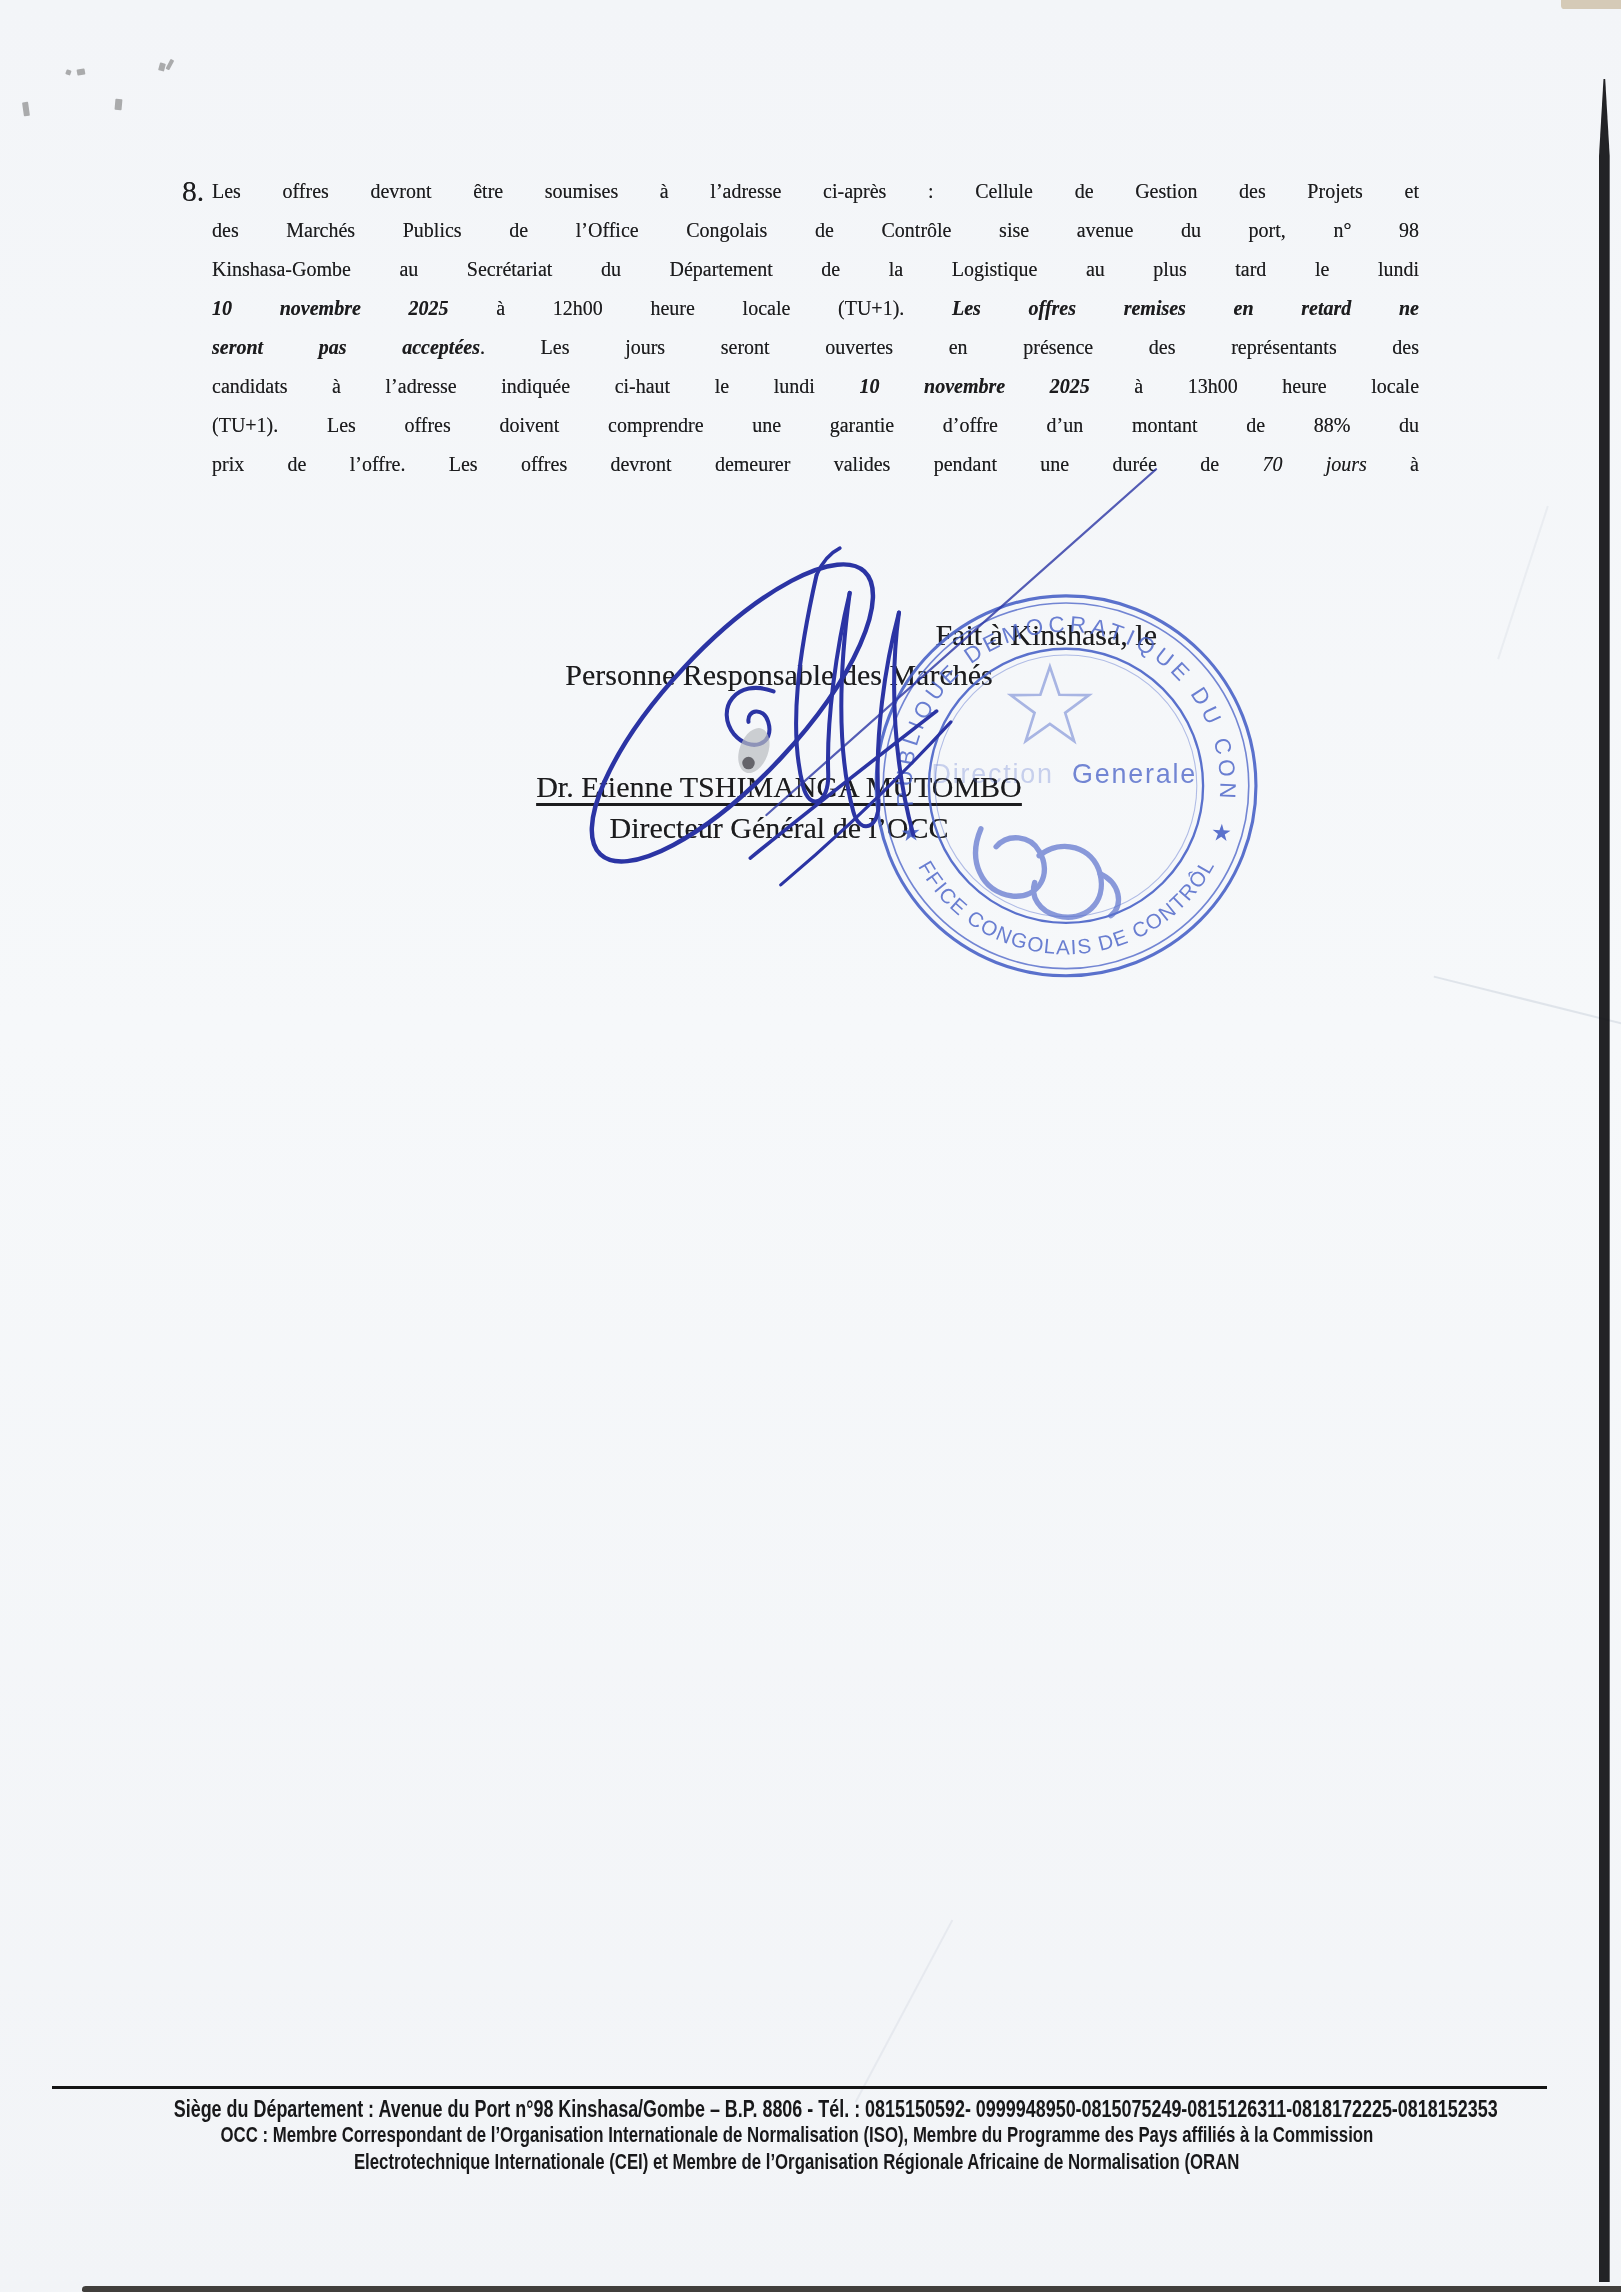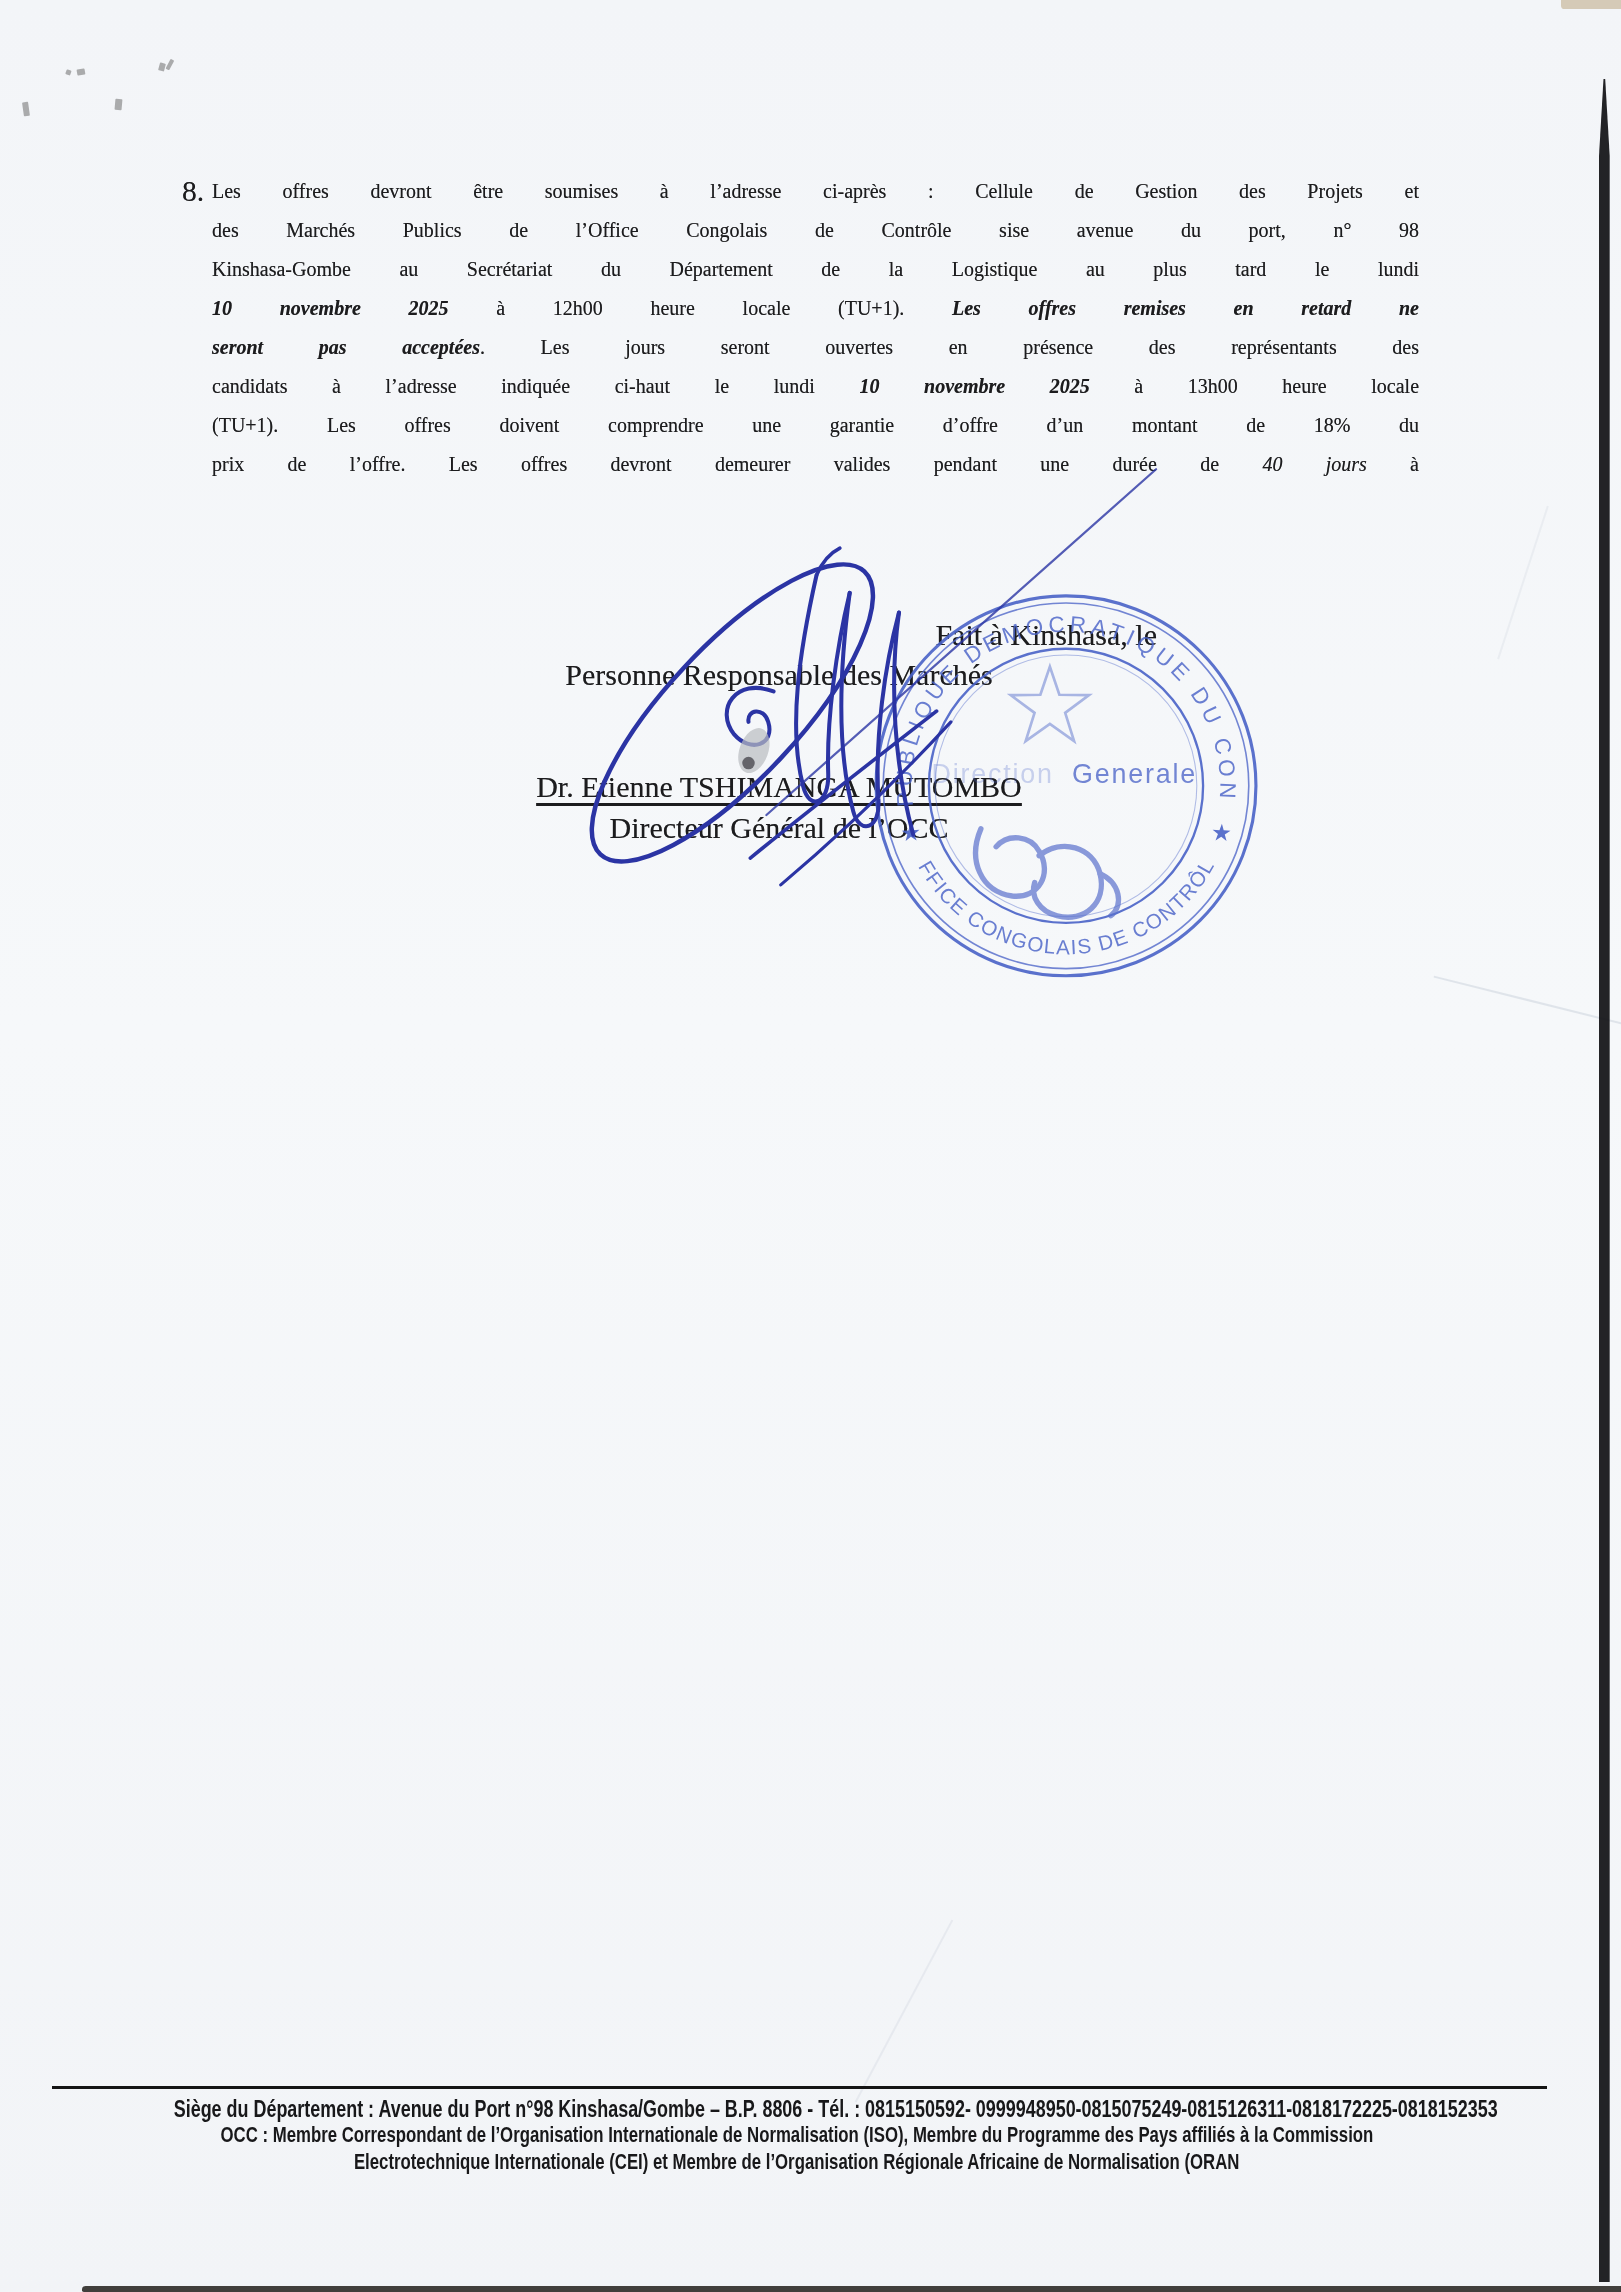--- a/index.html
+++ b/index.html
@@ -68,22 +68,22 @@
   <div class="mark" style="left:115px;top:99px;width:7.2px;height:10.7px;transform:rotate(5deg);"></div>
 
   <div class="list-marker">8.</div>
   <div id="para">
       <div class="para-line"><span>Les offres devront être soumises à l’adresse ci-après : Cellule de Gestion des Projets et</span></div>
       <div class="para-line"><span>des Marchés Publics de l’Office Congolais de Contrôle sise avenue du port, n° 98</span></div>
       <div class="para-line"><span>Kinshasa-Gombe au Secrétariat du Département de la Logistique au plus tard le lundi</span></div>
       <div class="para-line"><span class="b it">10 novembre 2025</span><span> à 12h00 heure locale (TU+1). </span><span class="b">Les offres remises en retard ne</span></div>
       <div class="para-line"><span class="b">seront pas acceptées</span><span>. Les jours seront ouvertes en présence des représentants des</span></div>
       <div class="para-line"><span>candidats à l’adresse indiquée ci-haut le lundi </span><span class="b it">10 novembre 2025</span><span> à 13h00 heure locale</span></div>
-      <div class="para-line"><span>(TU+1). Les offres doivent comprendre une garantie d’offre d’un montant de 18% du</span></div>
-      <div class="para-line"><span>prix de l’offre. Les offres devront demeurer valides pendant une durée de </span><span class="it">40 jours</span><span> à</span></div>
+      <div class="para-line"><span>(TU+1). Les offres doivent comprendre une garantie d’offre d’un montant de 88% du</span></div>
+      <div class="para-line"><span>prix de l’offre. Les offres devront demeurer valides pendant une durée de </span><span class="it">70 jours</span><span> à</span></div>
     </div>
 
   <div id="closing">
     <div class="cl" id="cl1">Fait à Kinshasa, le</div>
     <div class="cl" id="cl2">Personne Responsable des Marchés</div>
     <div class="cl" id="cl3">Dr. Etienne TSHIMANGA MUTOMBO</div>
     <div class="cl" id="cl4">Directeur Général de l’OCC</div>
   </div>
 
   <svg id="stamp-svg" width="448" height="457" viewBox="940 625 500 510">

